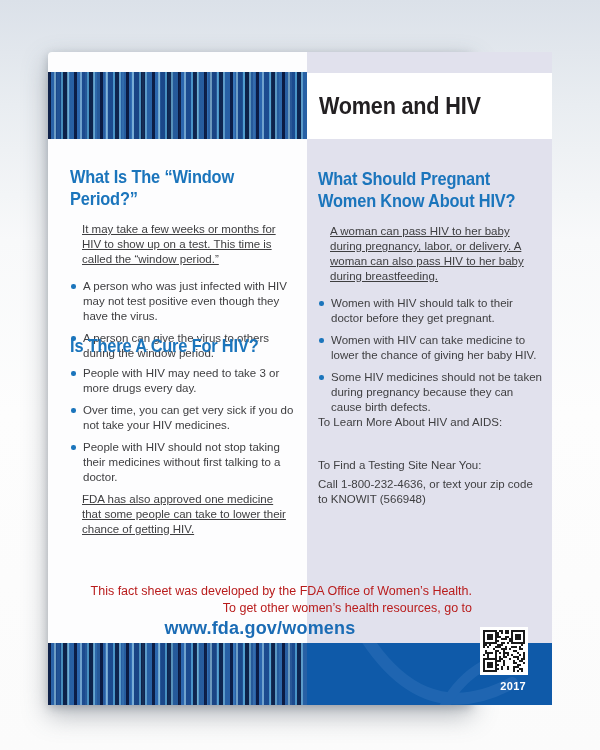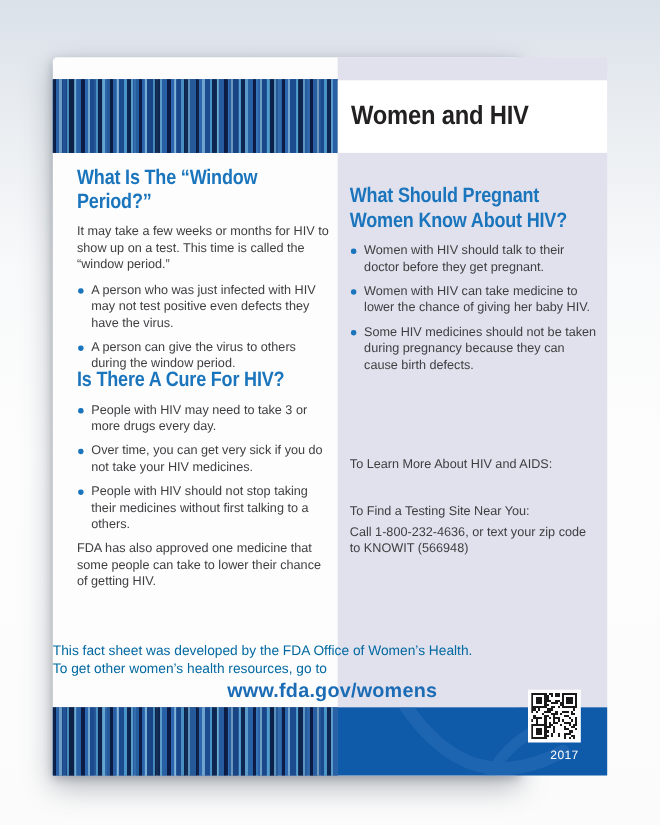--- a/index.html
+++ b/index.html
@@ -29,98 +29,99 @@
   .page-title{
     margin-left:12px;font-size:24px;font-weight:700;color:#232022;
     letter-spacing:-.2px;white-space:nowrap;transform:scaleX(.9);transform-origin:left center;
   }
   .sec{position:absolute;}
   .sec-heading{
     color:#1b75bc;font-weight:700;font-size:19px;line-height:22px;
     letter-spacing:-.2px;width:116%;transform:scaleX(.862);transform-origin:left top;
     margin:0 0 9px 0;
   }
-  .body-text{font-size:11.5px;line-height:15px;color:#3e3e40;margin:0;}
+  .body-text{font-size:11.5px;line-height:15px;color:#3e3e40;margin:12px;text-decoration:underline;}
   ul.blist{list-style:none;margin:8px 0 0 0;padding:0;}
   ul.blist li{
     position:relative;padding-left:13px;margin-bottom:7px;
     font-size:11.5px;line-height:15px;color:#3e3e40;
   }
   ul.blist li::before{
     content:"";position:absolute;left:1px;top:5px;width:4.5px;height:4.5px;border-radius:50%;
     background:#1b75bc;
   }
   .outro{margin-top:3px;}
   .mini-label{font-size:11.5px;line-height:15px;font-weight:400;color:#3e3e40;margin:0;}
   .mini-text{font-size:11.5px;line-height:15px;color:#3e3e40;margin:4px 0 0 0;}
-  .footer-line{position:absolute;left:0;width:100%;text-align:left;font-size:12.5px;color:#0369a1;}
+  .footer-line{position:absolute;left:0;width:100%;text-align:right;font-size:12.5px;color:#b91c1c;}
   .footer-url{
     position:absolute;left:0;width:100%;text-align:center;
     font-size:18px;font-weight:700;color:#1b6cb5;letter-spacing:.2px;cursor:pointer;
   }
   .banner-bottom{position:absolute;left:0;top:591px;width:259px;height:62px;}
   .band-blue{position:absolute;left:259px;top:591px;width:245px;height:62px;background:#0f5aa9;overflow:hidden;}
   .band-blue svg.watermark{position:absolute;left:30px;top:-20px;opacity:.35;}
-  .qr-wrap{position:absolute;left:428px;top:575px;width:52px;text-align:right;}
+  .qr-wrap{position:absolute;left:428px;top:575px;width:52px;text-align:right;font-weight:bold;}
   .qr-box{display:inline-block;background:#ffffff;padding:3px;line-height:0;}
   .year{margin-top:4px;font-size:11px;color:#ffffff;letter-spacing:.3px;text-align:right;padding-right:2px;}
 </style>
 </head>
 <body>
 
 <div class="sheet">
 
   <div class="col-right-bg"></div>
 
   <div class="banner-top stripes"></div>
 
   <div class="title-band">
     <div class="page-title">Women and HIV</div>
   </div>
 
-  <div class="sec" style="left:22px;top:99px;width:232px;">
+  <div class="sec" style="left:22px;top:114px;width:232px;">
     <h2 class="sec-heading">What Is The “Window Period?”</h2>
     <p class="body-text">It may take a few weeks or months for HIV to show up on a test. This time is called the “window period.”</p>
     <ul class="blist">
-      <li>A person who was just infected with HIV may not test positive even defects they have the virus.</li>
+      <li>A person who was just infected with HIV may not test positive even though they have the virus.</li>
       <li>A person can give the virus to others during the window period.</li>
     </ul>
   </div>
 
   <div class="sec" style="left:22px;top:283px;width:232px;">
     <h2 class="sec-heading">Is There A Cure For HIV?</h2>
     <ul class="blist">
       <li>People with HIV may need to take 3 or more drugs every day.</li>
       <li>Over time, you can get very sick if you do not take your HIV medicines.</li>
-      <li>People with HIV should not stop taking their medicines without first talking to a others.</li>
+      <li>People with HIV should not stop taking their medicines without first talking to a doctor.</li>
     </ul>
     <p class="body-text outro">FDA has also approved one medicine that some people can take to lower their chance of getting HIV.</p>
   </div>
 
   <div class="sec" style="left:270px;top:116px;width:224px;">
     <h2 class="sec-heading">What Should Pregnant Women Know About HIV?</h2>
+    <p class="body-text">A woman can pass HIV to her baby during pregnancy, labor, or delivery. A woman can also pass HIV to her baby during breastfeeding.</p>
     <ul class="blist">
       <li>Women with HIV should talk to their doctor before they get pregnant.</li>
       <li>Women with HIV can take medicine to lower the chance of giving her baby HIV.</li>
       <li>Some HIV medicines should not be taken during pregnancy because they can cause birth defects.</li>
     </ul>
   </div>
 
   <div class="sec" style="left:270px;top:363px;width:224px;">
     <p class="mini-label">To Learn More About HIV and AIDS:</p>
   </div>
 
   <div class="sec" style="left:270px;top:406px;width:224px;">
     <p class="mini-label">To Find a Testing Site Near You:</p>
     <p class="mini-text">Call 1-800-232-4636, or text your zip code to KNOWIT (566948)</p>
   </div>
 
   <div class="footer-line" style="top:532px;">This fact sheet was developed by the FDA Office of Women’s Health.</div>
   <div class="footer-line" style="top:549px;">To get other women’s health resources, go to</div>
-  <div class="footer-url" style="top:566px;padding-left:42px;">www.fda.gov/womens</div>
+  <div class="footer-url" style="top:566px;">www.fda.gov/womens</div>
 
   <div class="banner-bottom stripes"></div>
 
   <div class="band-blue">
     <svg class="watermark" width="200" height="120" viewBox="0 0 200 120">
       <path d="M20 0 C 60 70, 110 95, 175 60" fill="none" stroke="#3d7cc0" stroke-width="12" stroke-linecap="round"></path>
       <path d="M95 120 C 105 70, 135 40, 180 30" fill="none" stroke="#3d7cc0" stroke-width="10" stroke-linecap="round"></path>
     </svg>
   </div>
 

